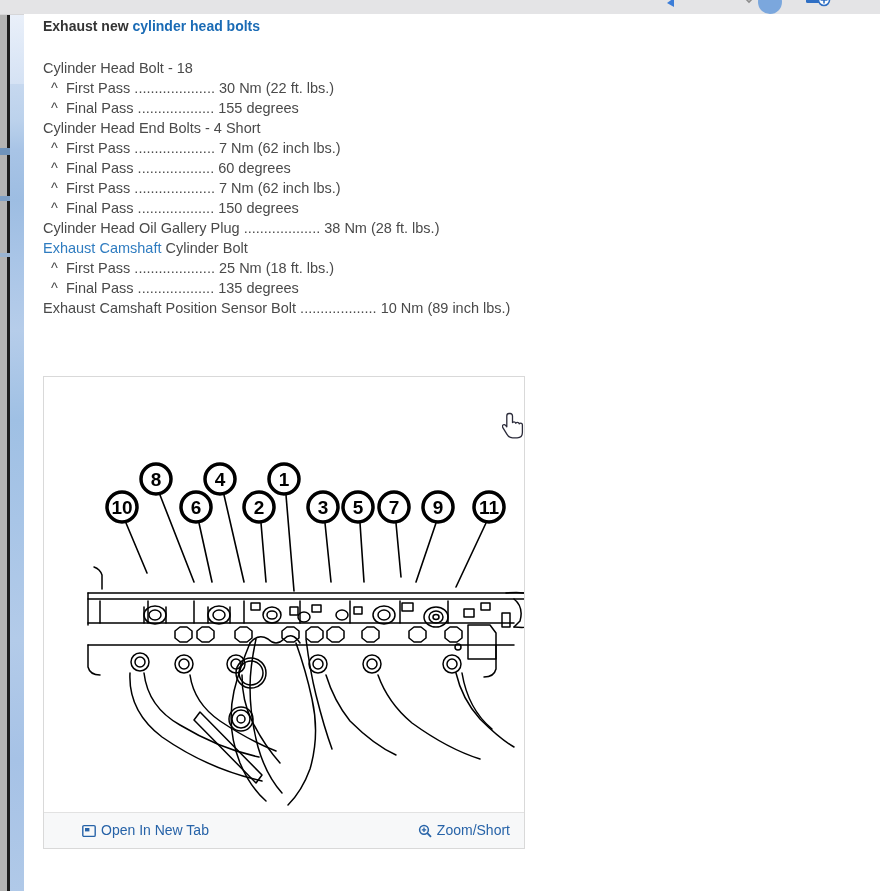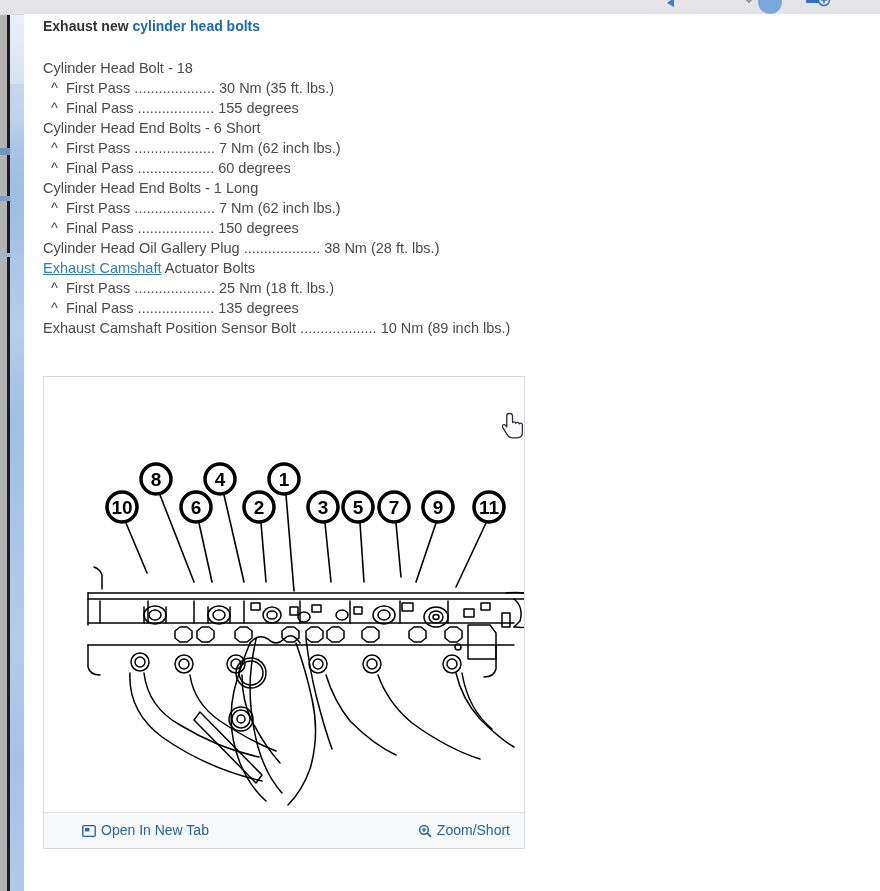--- a/index.html
+++ b/index.html
@@ -129,21 +129,20 @@
     font-size: 14.5px;
     color: #4a4a4a;
     line-height: 20px;
     white-space: pre;
   }
   .spec-line.indent {
     padding-left: 4px;
   }
   .spec-line .lnk {
     color: #2f7cc0;
-    text-decoration: underline;
   }
 
   
   .figure-panel {
     position: absolute;
     left: 19px; top: 362px;
     width: 482px;
     height: 473px;
     border: 1px solid #d9d9d9;
     background: #ffffff;
@@ -232,30 +231,29 @@
       </svg>
     </div>
   </div>
 
   <div class="content">
 
     <div class="doc-heading"><span>Exhaust new </span><span class="lnk">cylinder head bolts</span></div>
 
     <div class="spec-list">
         <div class="spec-line">Cylinder Head Bolt - 18</div>
-        <div class="spec-line indent"> ^  First Pass .................... 30 Nm (35 ft. lbs.)</div>
+        <div class="spec-line indent"> ^  First Pass .................... 30 Nm (22 ft. lbs.)</div>
         <div class="spec-line indent"> ^  Final Pass ................... 155 degrees</div>
-        <div class="spec-line">Cylinder Head End Bolts - 6 Short</div>
+        <div class="spec-line">Cylinder Head End Bolts - 4 Short</div>
         <div class="spec-line indent"> ^  First Pass .................... 7 Nm (62 inch lbs.)</div>
         <div class="spec-line indent"> ^  Final Pass ................... 60 degrees</div>
-        <div class="spec-line">Cylinder Head End Bolts - 1 Long</div>
         <div class="spec-line indent"> ^  First Pass .................... 7 Nm (62 inch lbs.)</div>
         <div class="spec-line indent"> ^  Final Pass ................... 150 degrees</div>
         <div class="spec-line">Cylinder Head Oil Gallery Plug ................... 38 Nm (28 ft. lbs.)</div>
-        <div class="spec-line"><span class="lnk">Exhaust Camshaft</span><span> Actuator Bolts</span></div>
+        <div class="spec-line"><span class="lnk">Exhaust Camshaft</span><span> Cylinder Bolt</span></div>
         <div class="spec-line indent"> ^  First Pass .................... 25 Nm (18 ft. lbs.)</div>
         <div class="spec-line indent"> ^  Final Pass ................... 135 degrees</div>
         <div class="spec-line">Exhaust Camshaft Position Sensor Bolt ................... 10 Nm (89 inch lbs.)</div>
       </div>
 
     <div class="figure-panel">
 
       <div class="figure-stage">
         <svg width="480" height="436" viewBox="0 0 480 436">
           <g fill="none" stroke="#000000" stroke-width="1.5" stroke-linejoin="round" stroke-linecap="round">

